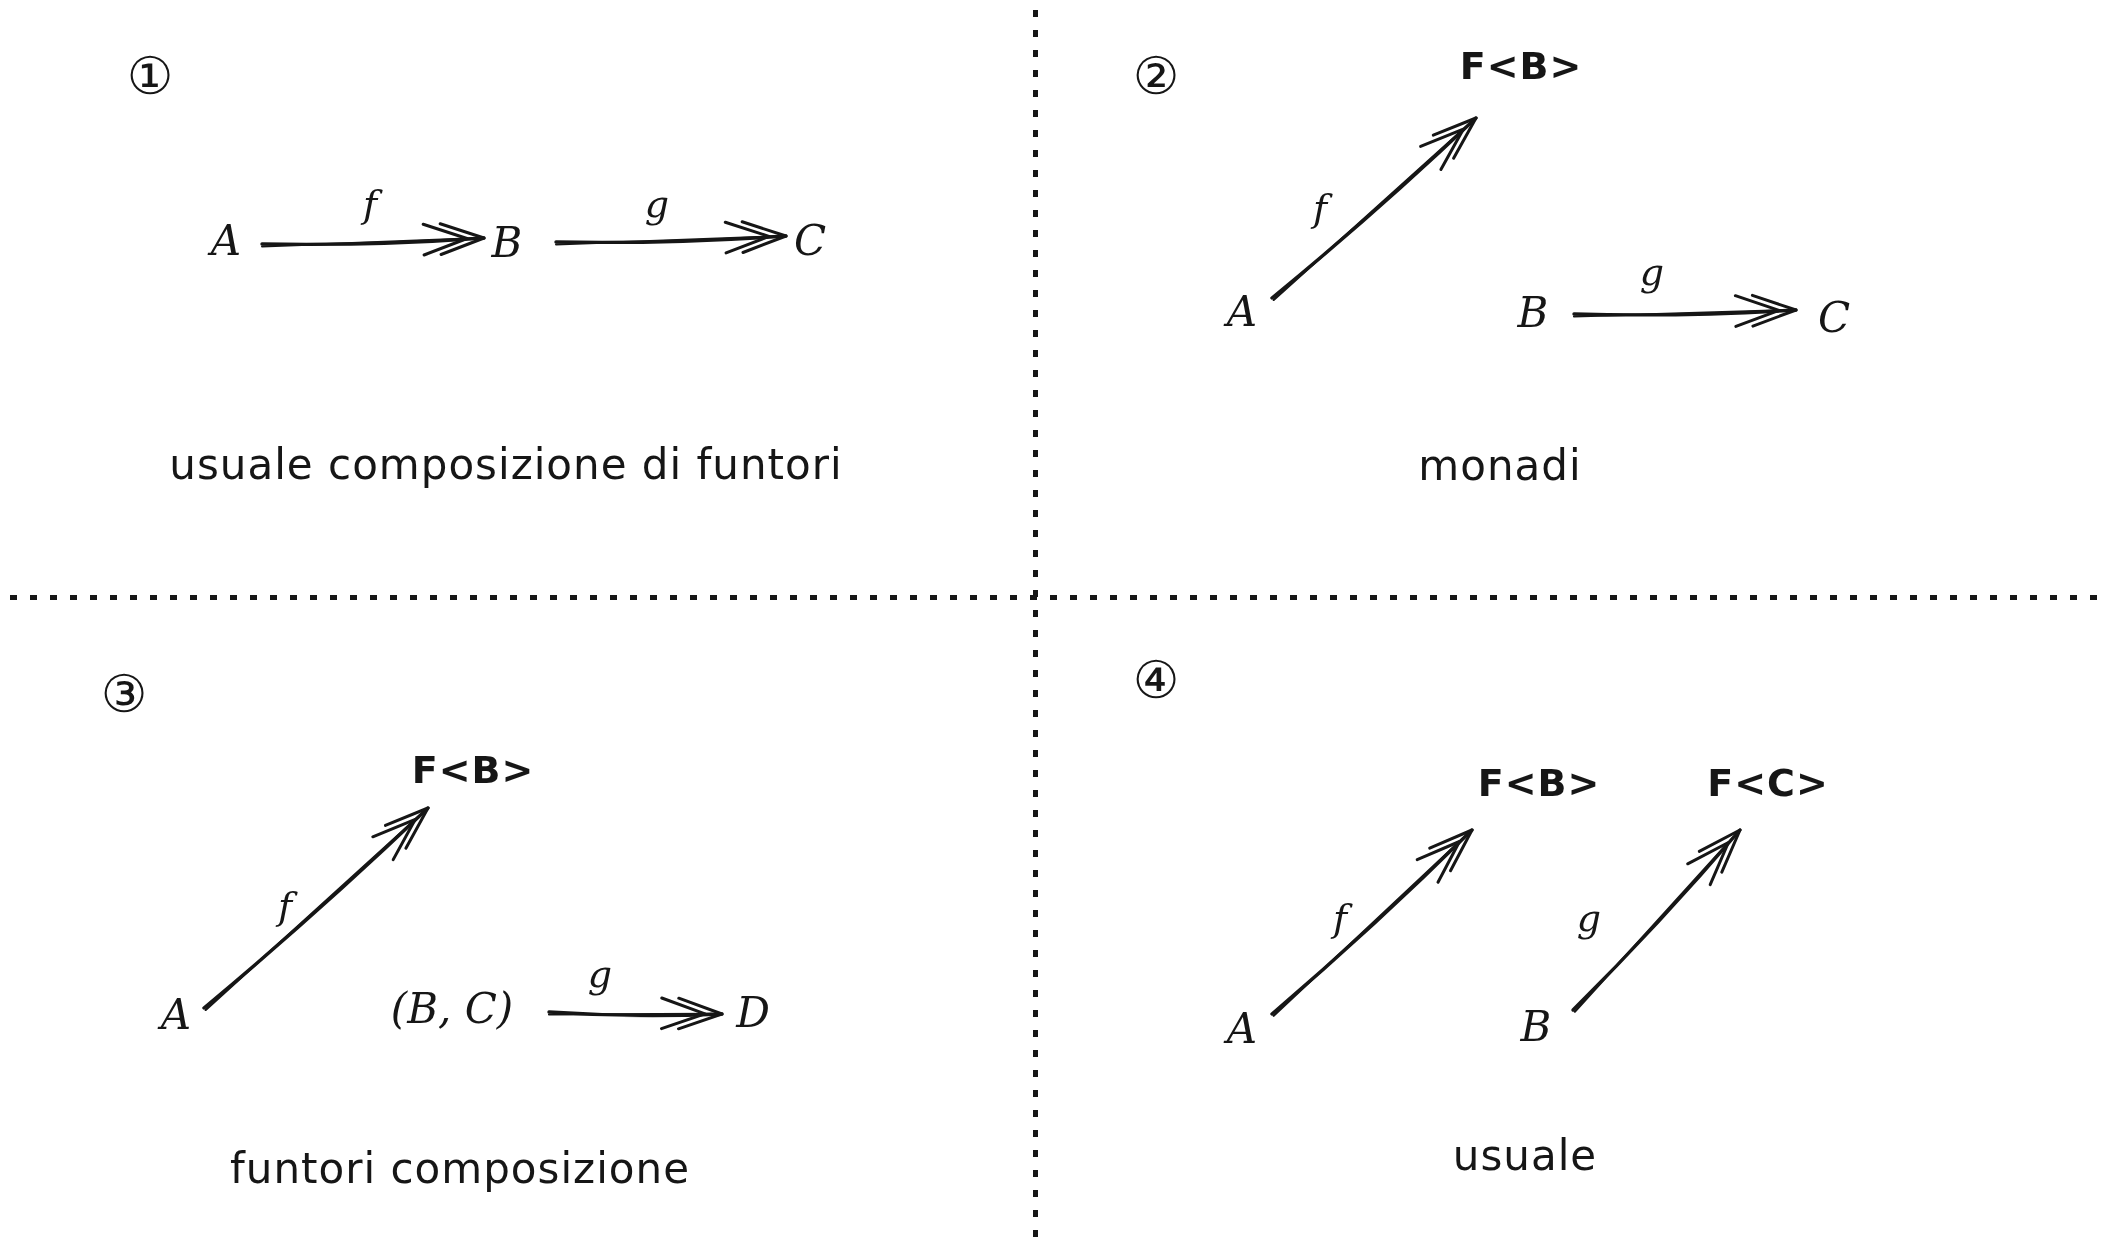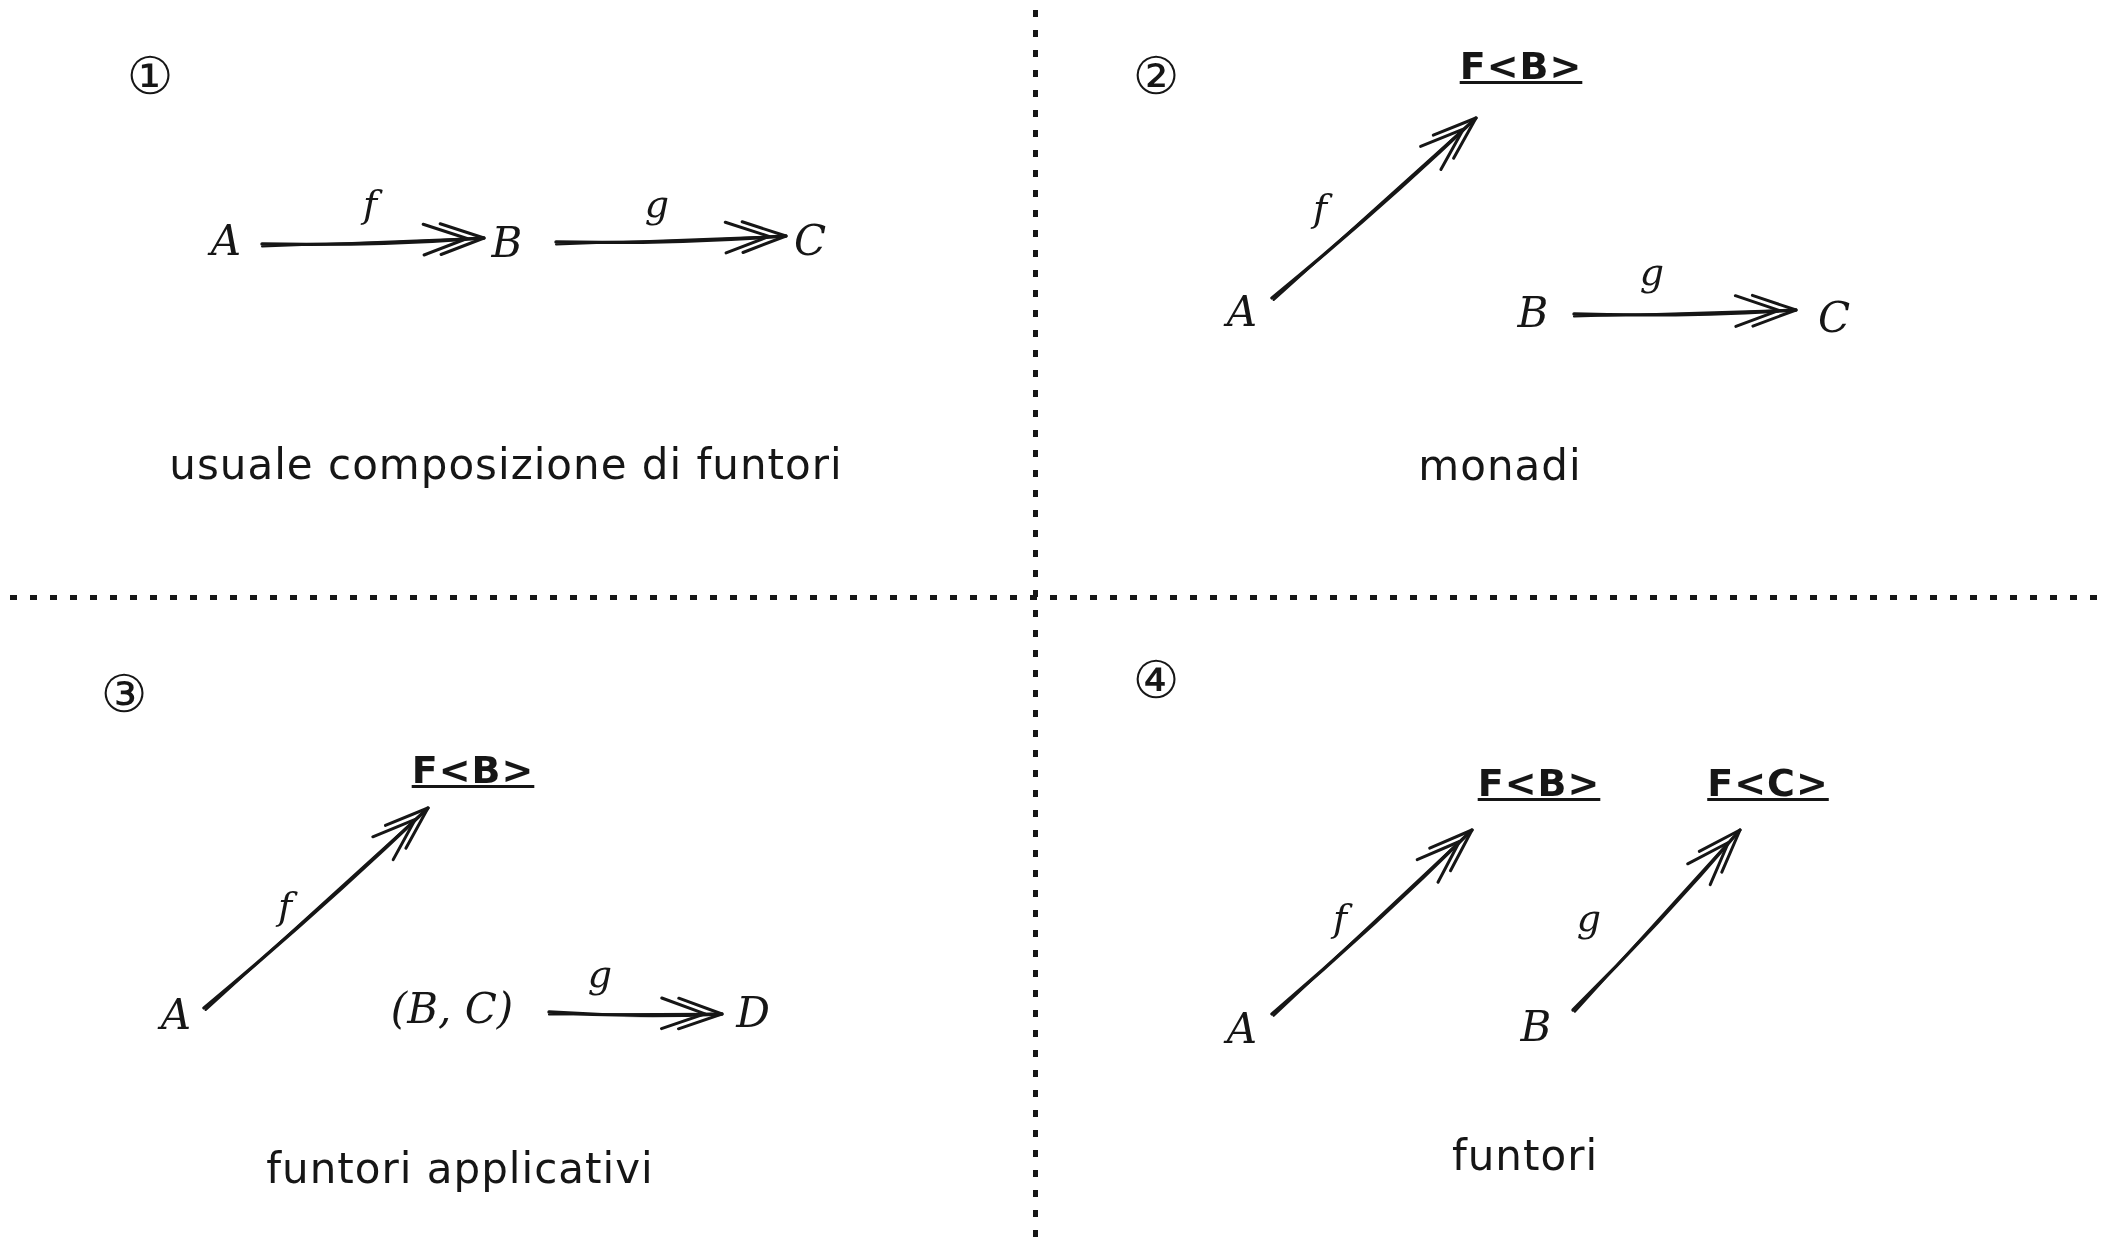--- a/index.html
+++ b/index.html
@@ -25,21 +25,20 @@
   .node {
     font-family: "DejaVu Serif", serif;
     font-style: italic;
     font-size: 42px;
   }
   .typelabel {
     font-family: "DejaVu Sans", sans-serif;
     font-size: 38px;
     font-weight: 600;
     letter-spacing: 1px;
-    text-decoration: underline;
   }
   .fnlabel {
     font-family: "DejaVu Serif", serif;
     font-style: italic;
     font-size: 38px;
   }
   .caption {
     font-size: 42px;
     letter-spacing: 1px;
   }
@@ -132,27 +131,27 @@
   </div>
 
   <div>
     <div class="abs badge" style="left:124px; top:694px">③</div>
     <div class="abs typelabel" style="left:473px; top:770px">F&lt;B&gt;</div>
     <div class="abs fnlabel" style="left:285px; top:906px">f</div>
     <div class="abs node" style="left:176px; top:1014px">A</div>
     <div class="abs node" style="left:452px; top:1008px">(B, C)</div>
     <div class="abs fnlabel" style="left:600px; top:974px">g</div>
     <div class="abs node" style="left:753px; top:1012px">D</div>
-    <div class="abs caption" style="left:460px; top:1168px">funtori applicativi</div>
+    <div class="abs caption" style="left:460px; top:1168px">funtori composizione</div>
   </div>
 
   <div>
     <div class="abs badge" style="left:1156px; top:680px">④</div>
     <div class="abs typelabel" style="left:1539px; top:783px">F&lt;B&gt;</div>
     <div class="abs typelabel" style="left:1768px; top:783px">F&lt;C&gt;</div>
     <div class="abs fnlabel" style="left:1340px; top:918px">f</div>
     <div class="abs fnlabel" style="left:1589px; top:918px">g</div>
     <div class="abs node" style="left:1242px; top:1028px">A</div>
     <div class="abs node" style="left:1536px; top:1026px">B</div>
-    <div class="abs caption" style="left:1525px; top:1155px">funtori</div>
+    <div class="abs caption" style="left:1525px; top:1155px">usuale</div>
   </div>
 
 </div>
 
 </body></html>

